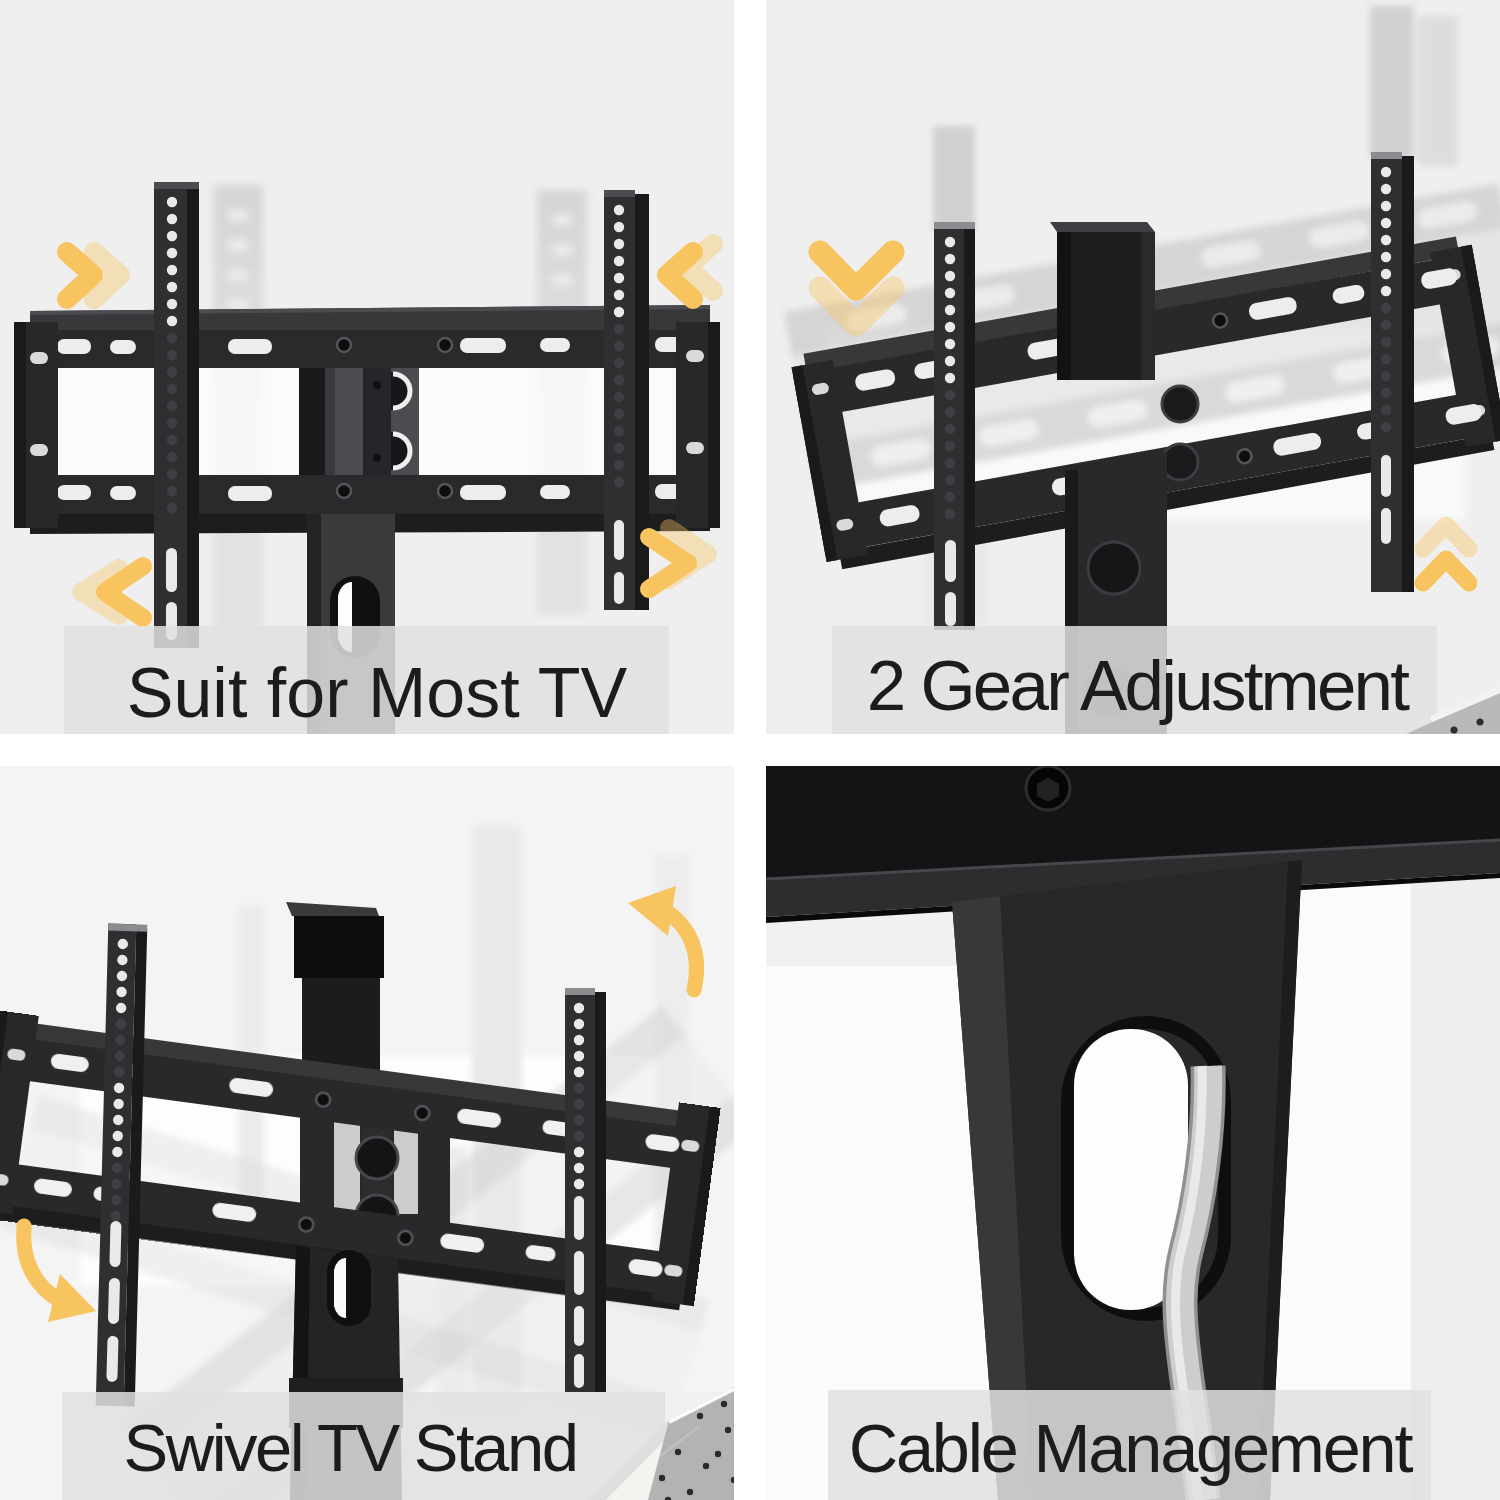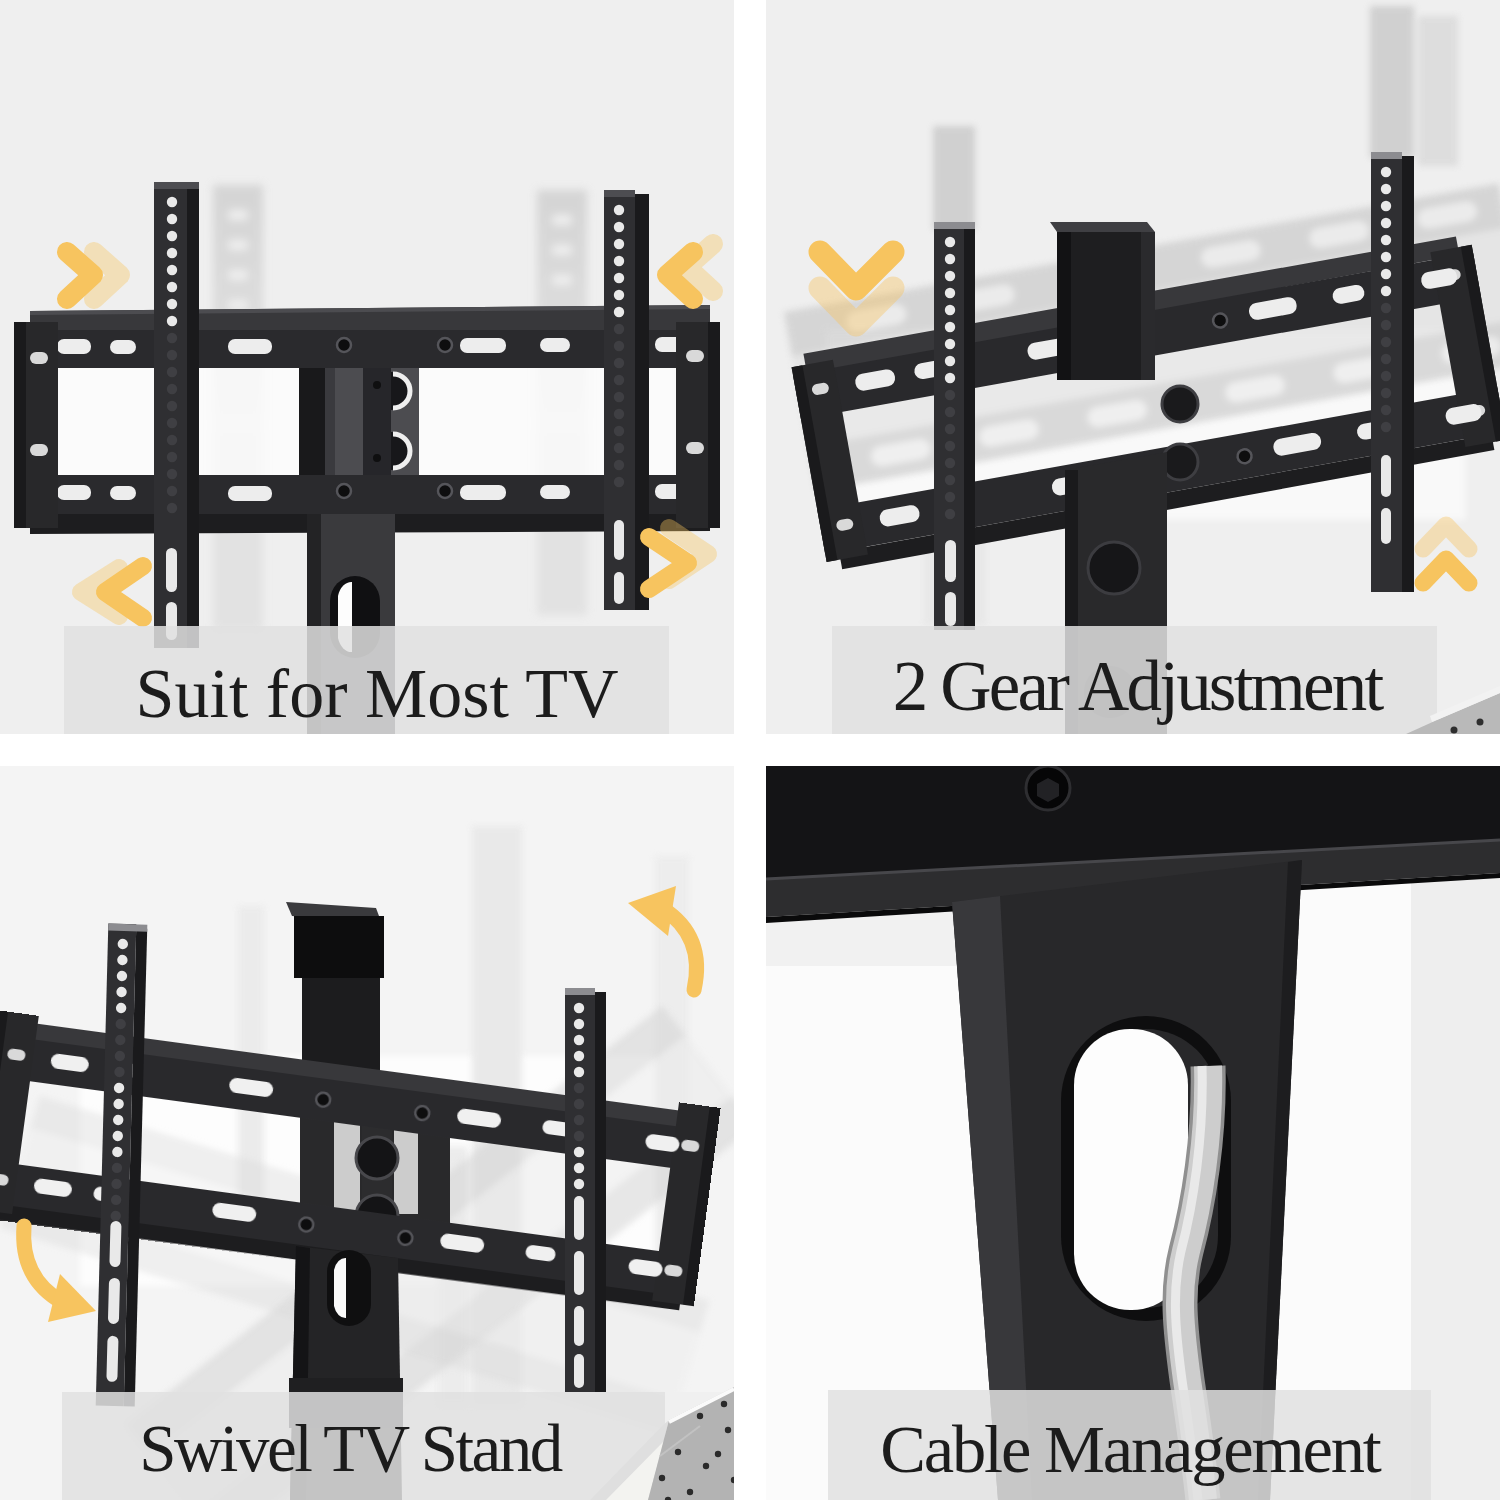--- a/index.html
+++ b/index.html
@@ -1,15 +1,15 @@
 <!DOCTYPE html>
 <html><head><meta charset="utf-8">
 <style>
 html,body{margin:0;padding:0}
-#page{position:relative;width:1500px;height:1500px;background:#ffffff;font-family:Liberation Serif, serif;overflow:hidden}
+#page{position:relative;width:1500px;height:1500px;background:#ffffff;font-family:Liberation Sans, sans-serif;overflow:hidden}
 .q{position:absolute;display:block}
 </style></head>
 <body>
 <div id="page">
 
 <svg class="q" style="left:0;top:0" width="734" height="734" viewBox="0 0 734 734">
 <defs>
 <filter id="b1" x="-30%" y="-30%" width="160%" height="160%">
           <feGaussianBlur stdDeviation="4"></feGaussianBlur>
         </filter>

